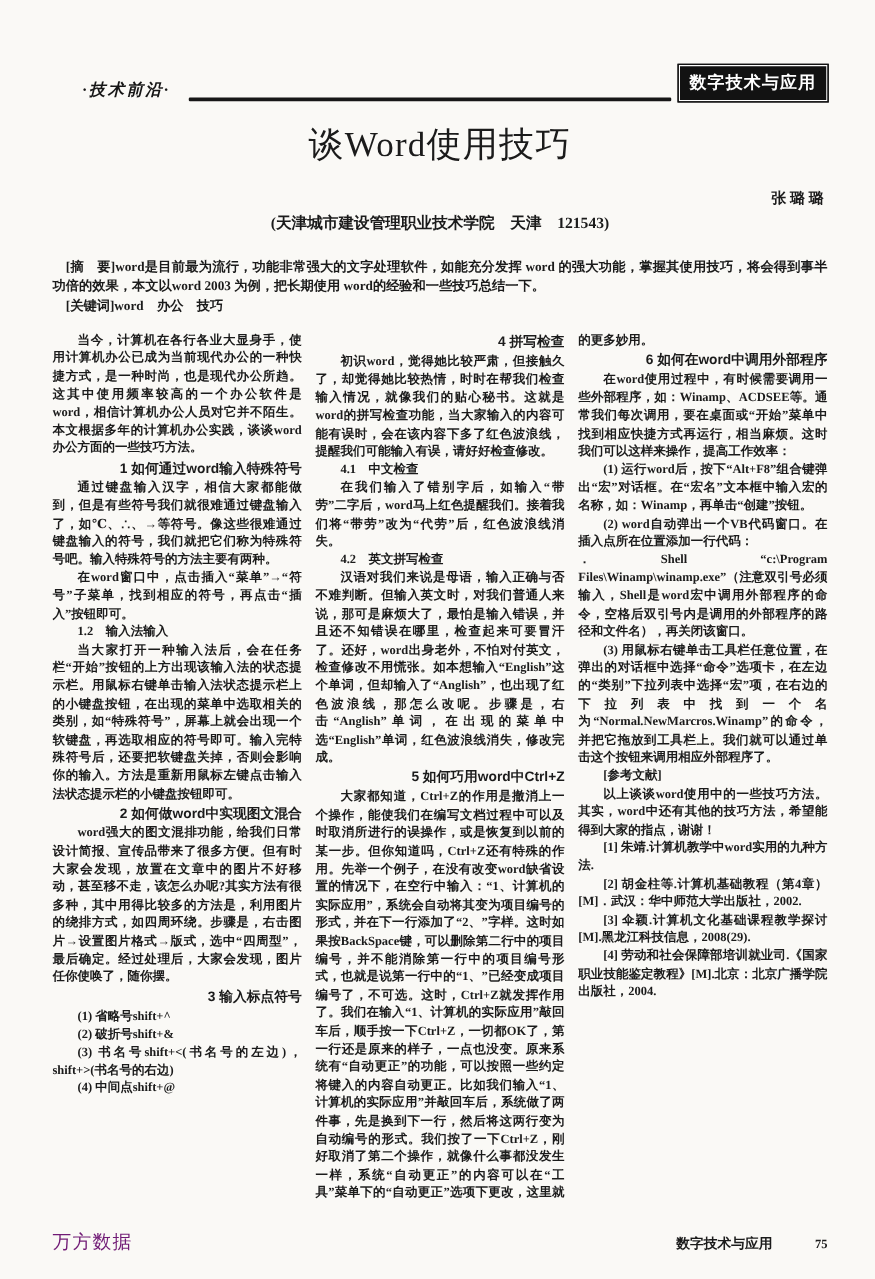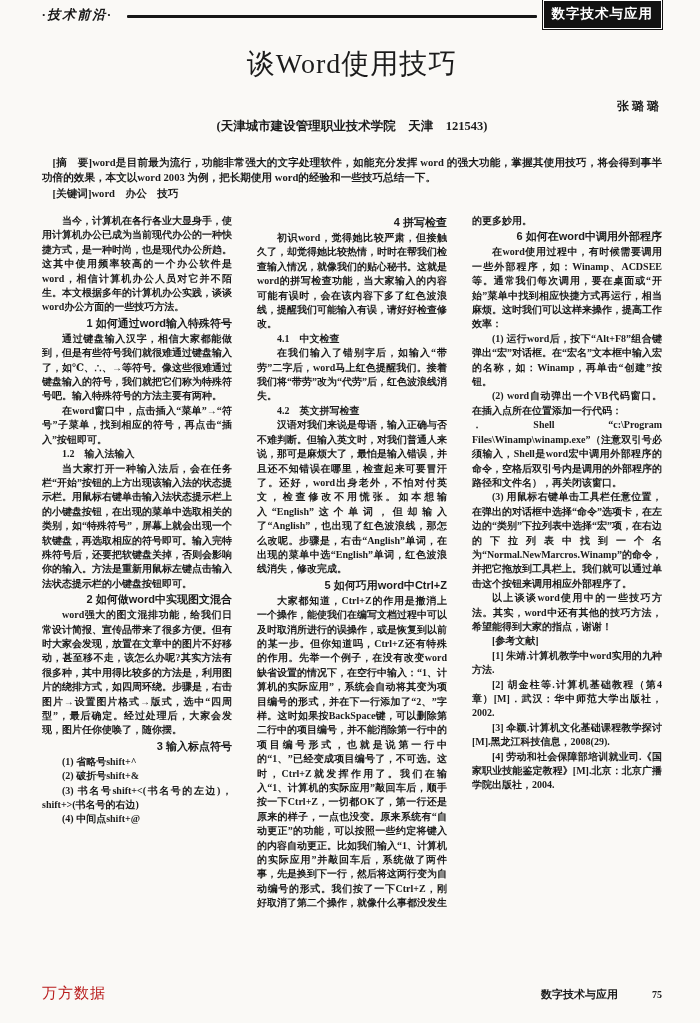--- a/index.html
+++ b/index.html
@@ -3,21 +3,21 @@
 <meta charset="utf-8">
 <style>
   html,body{margin:0;padding:0;background:#e8e6e2;}
   .page{
     width:700px;height:1023px;margin:0 auto;position:relative;overflow:hidden;
     background:#faf9f6;color:#1b1b1b;
     font-family:"Liberation Serif","DejaVu Serif",serif;
     box-sizing:border-box;padding:0 38px 0 42px;
   }
   
-  .header{display:flex;align-items:center;}
+  .header{display:flex;align-items:flex-end;padding-top:52px;margin-left:24px;}
   .col-label{
     font-style:italic;font-weight:bold;font-size:13px;letter-spacing:2px;
     white-space:nowrap;color:#161616;
   }
   .rule{flex:1;height:3px;background:#171717;margin:4px 6px 0 14px;border-radius:1px;}
   .badge{
     background:#121212;color:#ffffff;font-weight:bold;font-size:13.5px;
     font-family:"Liberation Sans","DejaVu Sans",sans-serif;
     padding:4px 8px 5px 8px;letter-spacing:1px;white-space:nowrap;
     box-shadow:inset 0 0 0 20px #121212, 0 0 0 1px #121212;
@@ -26,39 +26,39 @@
   
   .title{text-align:center;font-size:28px;font-weight:normal;margin-top:16px;letter-spacing:1px;}
   .author{text-align:right;font-size:12px;font-weight:bold;margin-top:15px;letter-spacing:3px;}
   .affiliation{text-align:center;font-size:12.5px;font-weight:bold;margin-top:3px;}
   
   .absblock{margin-top:17px;font-size:10.6px;line-height:15px;font-weight:600;}
   .abstract{text-indent:1em;text-align:justify;margin-top:20px;}
   .keywords{text-indent:1em;margin-top:1px;}
   .metarow{display:flex;justify-content:space-between;margin-top:1px;padding:0 22px 0 1em;}
   
-  .body{display:flex;gap:25px;margin-top:13px;height:695px;overflow:hidden;}
+  .body{display:flex;gap:11px;margin-top:13px;height:695px;overflow:hidden;}
   .col{flex:1;font-size:10px;line-height:14.4px;text-align:justify;font-weight:600;min-width:0;}
   .blk{margin:0;}
   .blk.p{text-indent:2em;}
   .blk.pc{text-indent:0;}
   .blk.h{
     font-family:"Liberation Sans","DejaVu Sans",sans-serif;
     font-weight:bold;font-size:11px;text-indent:1.6em;text-align:right;
     margin:1px 0;line-height:15px;
   }
   .blk.h2{font-weight:bold;text-indent:2em;text-align:left;}
   
   .footer{
     position:absolute;left:42px;right:38px;bottom:20px;
     display:flex;justify-content:space-between;align-items:baseline;
   }
   .watermark{
     font-family:"Liberation Sans","DejaVu Sans",sans-serif;
-    font-size:15px;color:#b91c1c;letter-spacing:1px;
+    font-size:15px;color:#701a75;letter-spacing:1px;
   }
   .footer-right{display:flex;align-items:baseline;gap:34px;}
   .footer-journal{font-weight:bold;font-size:11px;}
   .footer-page{font-size:10px;font-weight:600;}
 </style>
 </head>
 <body>
 
 <div class="page">
 
@@ -104,22 +104,22 @@
         <div class="blk p">大家都知道，Ctrl+Z的作用是撤消上一个操作，能使我们在编写文档过程中可以及时取消所进行的误操作，或是恢复到以前的某一步。但你知道吗，Ctrl+Z还有特殊的作用。先举一个例子，在没有改变word缺省设置的情况下，在空行中输入：“1、计算机的实际应用”，系统会自动将其变为项目编号的形式，并在下一行添加了“2、”字样。这时如果按BackSpace键，可以删除第二行中的项目编号，并不能消除第一行中的项目编号形式，也就是说第一行中的“1、”已经变成项目编号了，不可选。这时，Ctrl+Z就发挥作用了。我们在输入“1、计算机的实际应用”敲回车后，顺手按一下Ctrl+Z，一切都OK了，第一行还是原来的样子，一点也没变。原来系统有“自动更正”的功能，可以按照一些约定将键入的内容自动更正。比如我们输入“1、计算机的实际应用”并敲回车后，系统做了两件事，先是换到下一行，然后将这两行变为自动编号的形式。我们按了一下Ctrl+Z，刚好取消了第二个操作，就像什么事都没发生一样，系统“自动更正”的内容可以在“工具”菜单下的“自动更正”选项下更改，这里就不再细说了。大家可以根据此原理去发现Ctrl+Z</div>
       </div>
       <div class="col">
         <div class="blk pc">的更多妙用。</div>
         <div class="blk h">6 如何在word中调用外部程序</div>
         <div class="blk p">在word使用过程中，有时候需要调用一些外部程序，如：Winamp、ACDSEE等。通常我们每次调用，要在桌面或“开始”菜单中找到相应快捷方式再运行，相当麻烦。这时我们可以这样来操作，提高工作效率：</div>
         <div class="blk p">(1) 运行word后，按下“Alt+F8”组合键弹出“宏”对话框。在“宏名”文本框中输入宏的名称，如：Winamp，再单击“创建”按钮。</div>
         <div class="blk p">(2) word自动弹出一个VB代码窗口。在插入点所在位置添加一行代码：</div>
         <div class="blk pc">．Shell “c:\Program Files\Winamp\winamp.exe”（注意双引号必须输入，Shell是word宏中调用外部程序的命令，空格后双引号内是调用的外部程序的路径和文件名），再关闭该窗口。</div>
         <div class="blk p">(3) 用鼠标右键单击工具栏任意位置，在弹出的对话框中选择“命令”选项卡，在左边的“类别”下拉列表中选择“宏”项，在右边的下拉列表中找到一个名为“Normal.NewMarcros.Winamp”的命令，并把它拖放到工具栏上。我们就可以通过单击这个按钮来调用相应外部程序了。</div>
+        <div class="blk h2">[参考文献]</div>
         <div class="blk p">以上谈谈word使用中的一些技巧方法。其实，word中还有其他的技巧方法，希望能得到大家的指点，谢谢！</div>
-        <div class="blk h2">[参考文献]</div>
         <div class="blk p">[1] 朱靖.计算机教学中word实用的九种方法.</div>
         <div class="blk p">[2] 胡金柱等.计算机基础教程（第4章）[M]．武汉：华中师范大学出版社，2002.</div>
         <div class="blk p">[3] 伞颖.计算机文化基础课程教学探讨[M].黑龙江科技信息，2008(29).</div>
         <div class="blk p">[4] 劳动和社会保障部培训就业司.《国家职业技能鉴定教程》[M].北京：北京广播学院出版社，2004.</div>
       </div>
     </div>
 
   <div class="footer">
     <span class="watermark">万方数据</span>
     <span class="footer-right">

